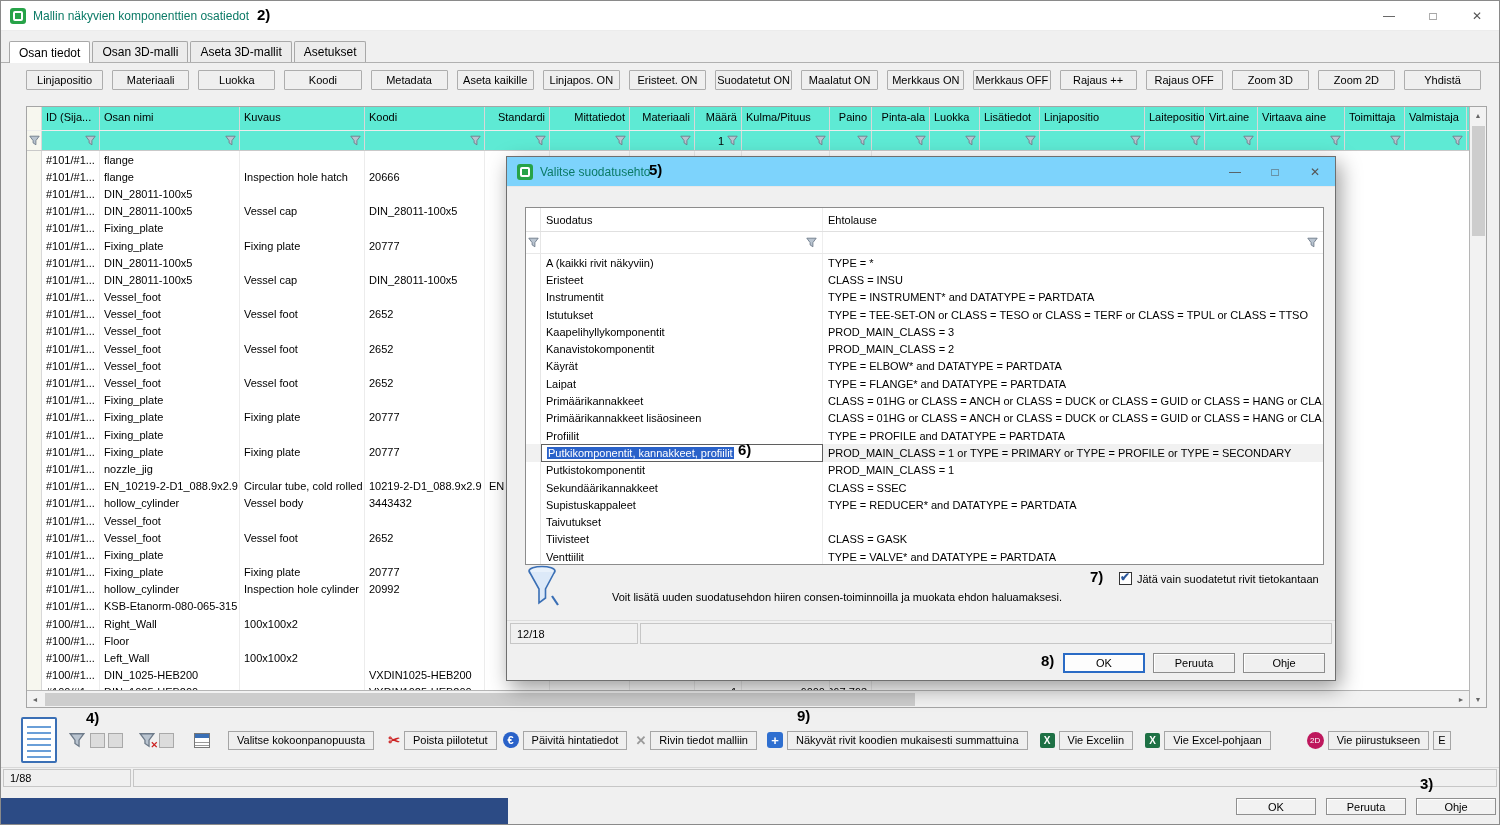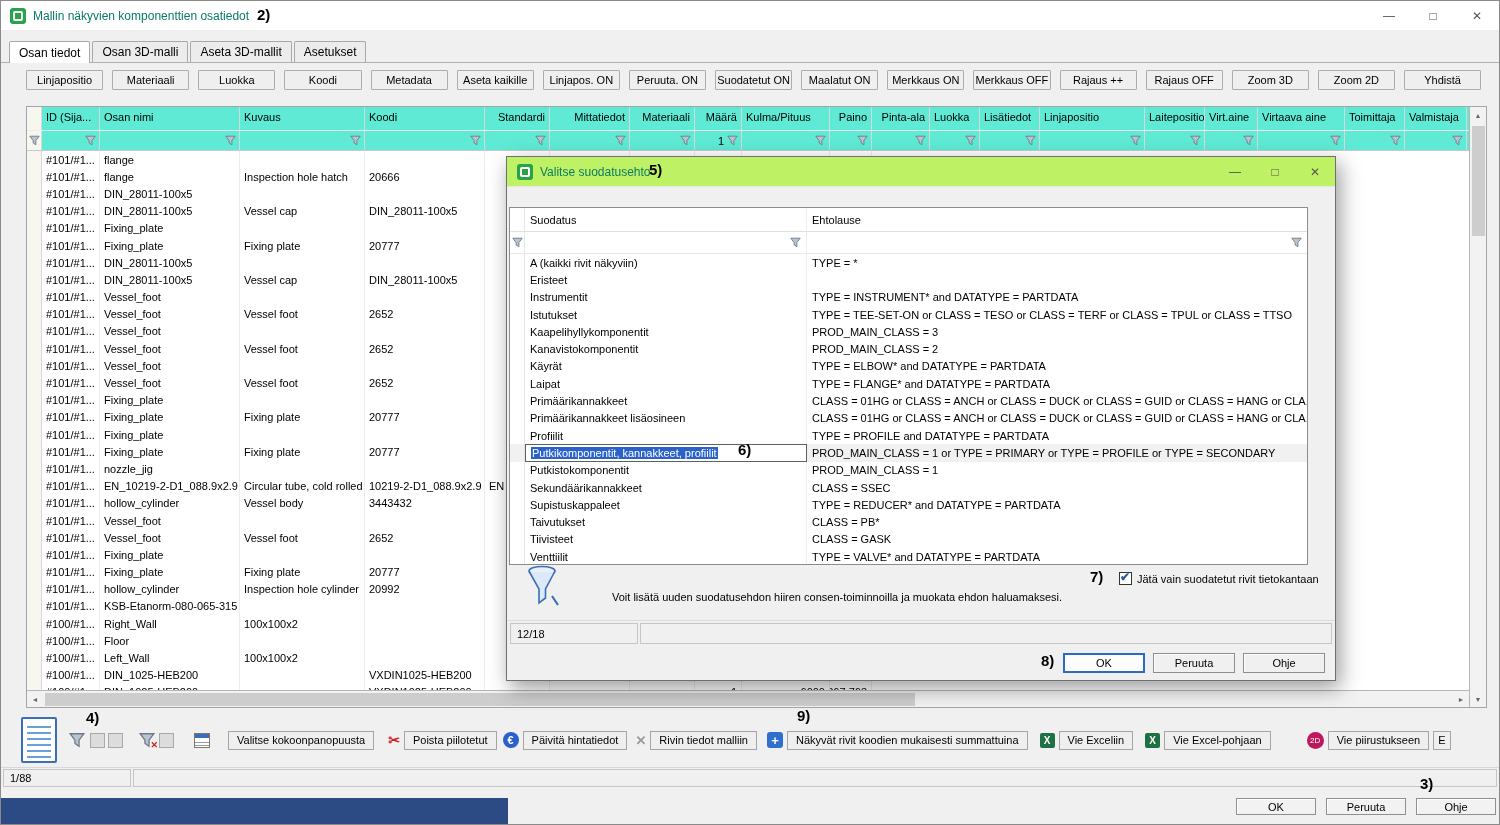--- a/index.html
+++ b/index.html
@@ -60,24 +60,24 @@
 .sbtn{position:absolute;width:100%;height:16px;display:flex;align-items:center;justify-content:center;font-size:7px;color:#666}
 .sb-up{top:0}.sb-down{bottom:0}
 .vthumb{position:absolute;left:2px;top:19px;width:13px;height:110px;background:#cdcdcd}
 .hscroll{height:17px;border-top:1px solid #b5b5b5;background:#f2f2f2;position:relative;flex:none}
 .hbtn{position:absolute;top:0;width:16px;height:100%;display:flex;align-items:center;justify-content:center;font-size:7px;color:#666}
 .hb-left{left:0}.hb-right{right:0}
 .hthumb{position:absolute;left:18px;top:2px;width:870px;height:13px;background:#cdcdcd}
 
 
 .dialog{position:absolute;left:505px;top:155px;width:830px;height:525px;background:#f0f0f0;border:1px solid #6f6f6f;box-shadow:4px 7px 20px rgba(0,0,0,.4);z-index:20}
-.dlg-titlebar{height:30px;background:#bef264;display:flex;align-items:center;border-bottom:1px solid #e8e8e8}
+.dlg-titlebar{height:30px;background:#7dd3fc;display:flex;align-items:center;border-bottom:1px solid #e8e8e8}
 .dlg-titlebar .appicon{margin-left:10px}
 .dwc{width:40px;height:30px;display:flex;align-items:center;justify-content:center;color:#555;font-size:12px}
-.dlist{position:absolute;left:2px;top:50px;width:799px;height:358px;background:#fff;border:1px solid #8c8c8c;overflow:hidden}
+.dlist{position:absolute;left:18px;top:50px;width:799px;height:358px;background:#fff;border:1px solid #8c8c8c;overflow:hidden}
 .dl-row,.dl-head,.dl-filter{display:flex;align-items:center}
 .dl-head{height:24px;border-bottom:1px solid #e0e0e0}
 .dl-filter{height:22px;border-bottom:1px solid #e8e8e8}
 .dl-row{height:17.3px}
 .dl-lead{width:15px;flex:none;height:100%;border-right:1px solid #e6e6e6;display:flex;align-items:center;justify-content:center}
 .dl-name{width:282px;flex:none;padding:0 5px;border-right:1px solid #eee;height:100%;display:flex;align-items:center;overflow:hidden;white-space:nowrap}
 .dl-clause{flex:1;padding:0 5px;height:100%;display:flex;align-items:center;overflow:hidden;white-space:nowrap}
 .dl-filter .dl-name,.dl-filter .dl-clause{justify-content:flex-end}
 .dl-row.sel{background:#f1f1f1}
 .dl-row.sel .dl-name{border:1px solid #5f5f5f;background:#fff}
@@ -163,21 +163,21 @@
       <button class="toolbtn" data-idx="2">Luokka</button>
 
       <button class="toolbtn" data-idx="3">Koodi</button>
 
       <button class="toolbtn" data-idx="4">Metadata</button>
 
       <button class="toolbtn" data-idx="5">Aseta kaikille</button>
 
       <button class="toolbtn" data-idx="6">Linjapos. ON</button>
 
-      <button class="toolbtn" data-idx="7">Peruuta. ON</button>
+      <button class="toolbtn" data-idx="7">Eristeet. ON</button>
 
       <button class="toolbtn" data-idx="8">Suodatetut ON</button>
 
       <button class="toolbtn" data-idx="9">Maalatut ON</button>
 
       <button class="toolbtn" data-idx="10">Merkkaus ON</button>
 
       <button class="toolbtn" data-idx="11">Merkkaus OFF</button>
 
       <button class="toolbtn" data-idx="12">Rajaus ++</button>
@@ -966,20 +966,21 @@
               <span class="nm">A (kaikki rivit näkyviin)</span>
             </div>
             <div class="dl-clause">TYPE = *</div>
           </div>
 
           <div class="dl-row" data-idx="1">
             <div class="dl-lead"></div>
             <div class="dl-name">
               <span class="nm">Eristeet</span>
             </div>
+            <div class="dl-clause">CLASS = INSU</div>
           </div>
 
           <div class="dl-row" data-idx="2">
             <div class="dl-lead"></div>
             <div class="dl-name">
               <span class="nm">Instrumentit</span>
             </div>
             <div class="dl-clause">TYPE = INSTRUMENT* and DATATYPE = PARTDATA</div>
           </div>
 
@@ -1077,21 +1078,20 @@
               <span class="nm">Supistuskappaleet</span>
             </div>
             <div class="dl-clause">TYPE = REDUCER* and DATATYPE = PARTDATA</div>
           </div>
 
           <div class="dl-row" data-idx="15">
             <div class="dl-lead"></div>
             <div class="dl-name">
               <span class="nm">Taivutukset</span>
             </div>
-            <div class="dl-clause">CLASS = PB*</div>
           </div>
 
           <div class="dl-row" data-idx="16">
             <div class="dl-lead"></div>
             <div class="dl-name">
               <span class="nm">Tiivisteet</span>
             </div>
             <div class="dl-clause">CLASS = GASK</div>
           </div>
 

